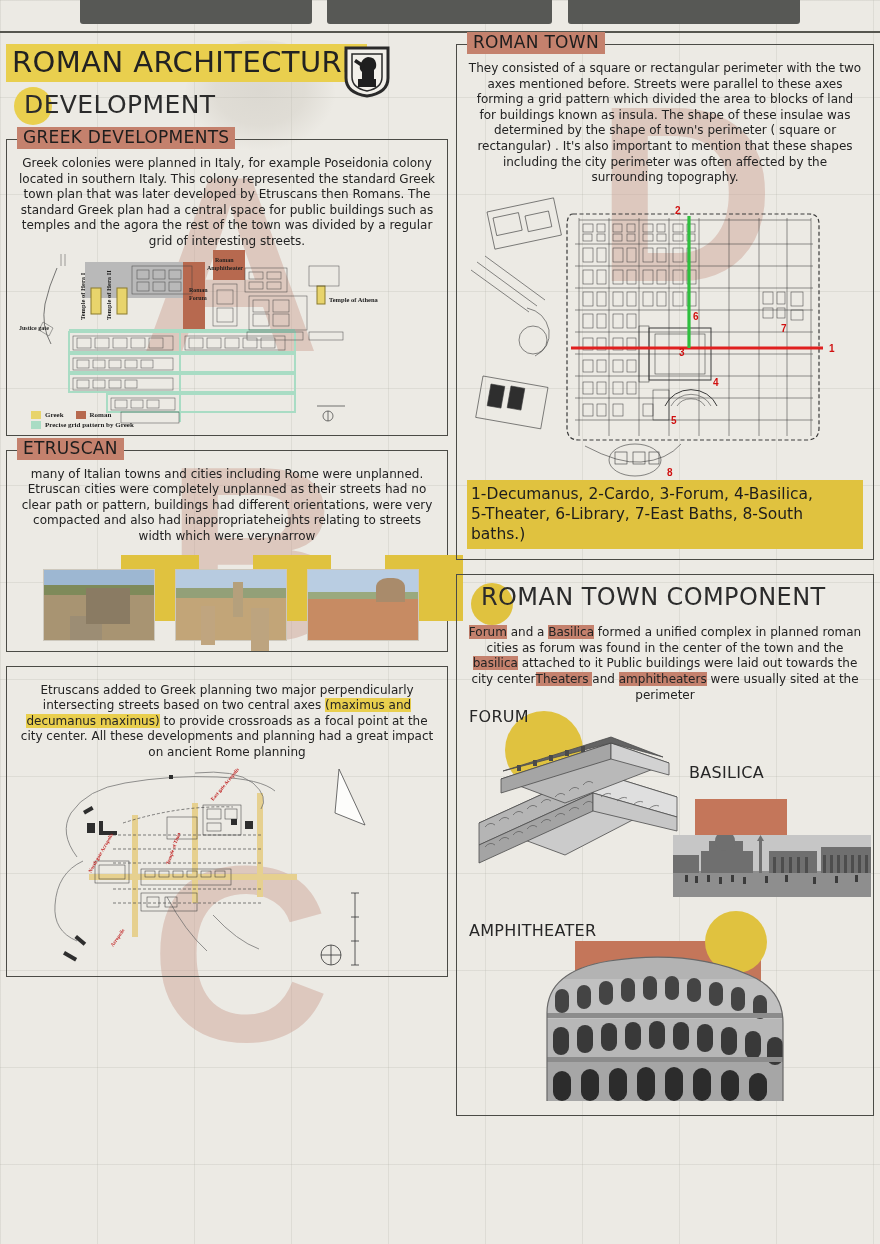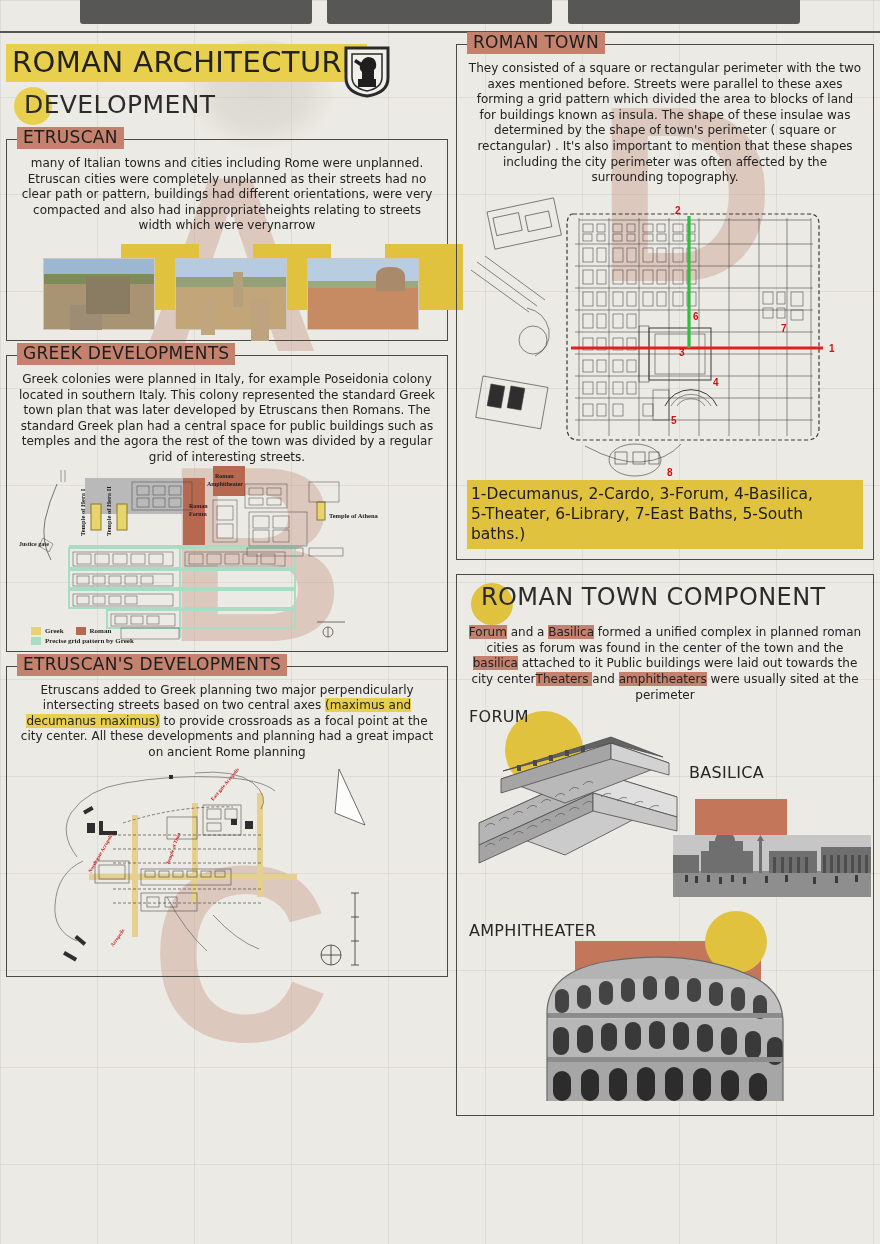--- a/index.html
+++ b/index.html
@@ -180,33 +180,20 @@
         <div class="title-sub">DEVELOPMENT</div>
       </div>
       <div class="emblem">
         <svg viewBox="0 0 46 52" width="46" height="52">
           <path d="M2 2 H44 V32 Q44 47 23 50 Q2 47 2 32 Z" fill="#f2f0ea" stroke="#2a2a2a" stroke-width="3"></path>
           <path d="M8 8 H38 V31 Q38 42 23 45 Q8 42 8 31 Z" fill="#f2f0ea" stroke="#2a2a2a" stroke-width="1.5"></path>
           <path d="M24 11 q7 0 8 6 q1 5 -2 7 l0 14 h-12 l0 -12 q-4 -3 -1 -9 q2 -5 7 -6 z" fill="#1f1f1f"></path>
           <path d="M12 13 l9 6 l-2 3 l-9 -6 z" fill="#1f1f1f"></path>
           <rect x="14" y="33" width="18" height="8" fill="#1f1f1f"></rect>
         </svg>
-      </div>
-    </div>
-
-    <div class="panel">
-      <div class="panel-tag">ETRUSCAN</div>
-      <div class="ptext">many of Italian towns and cities including Rome were unplanned. Etruscan cities were completely unplanned as their streets had no clear path or pattern, buildings had different orientations, were very compacted and also had inappropriateheights relating to streets width which were verynarrow</div>
-      <div class="photorow">
-        <div class="ybar y1"></div>
-        <div class="ybar y2"></div>
-        <div class="ybar y3"></div>
-        <div class="ph p1 img-etr1"></div>
-        <div class="ph p2 img-etr2"></div>
-        <div class="ph p3 img-etr3"></div>
       </div>
     </div>
 
     <div class="panel">
       <div class="panel-tag">GREEK DEVELOPMENTS</div>
       <div class="ptext">Greek colonies were planned in Italy, for example Poseidonia colony located in southern Italy. This colony represented the standard Greek town plan that was later developed by Etruscans then Romans. The standard Greek plan had a central space for public buildings such as temples and the agora the rest of the town was divided by a regular grid of interesting streets.</div>
 
       <div class="plan-greek">
         <svg viewBox="0 0 420 175" width="420" height="175" style="position:absolute;left:0;top:0">
           <rect x="0" y="0" width="420" height="175" fill="none"></rect>
@@ -317,22 +304,34 @@
               </span>
           </div>
           <div class="row">
               <i class="sw sw-grid"></i>
             <span>Precise grid pattern by Greek</span>
             </div>
         </div>
       </div>
     </div>
 
+    <div class="panel">
+      <div class="panel-tag">ETRUSCAN</div>
+      <div class="ptext">many of Italian towns and cities including Rome were unplanned. Etruscan cities were completely unplanned as their streets had no clear path or pattern, buildings had different orientations, were very compacted and also had inappropriateheights relating to streets width which were verynarrow</div>
+      <div class="photorow">
+        <div class="ybar y1"></div>
+        <div class="ybar y2"></div>
+        <div class="ybar y3"></div>
+        <div class="ph p1 img-etr1"></div>
+        <div class="ph p2 img-etr2"></div>
+        <div class="ph p3 img-etr3"></div>
+      </div>
+    </div>
+
     <div class="panel" style="padding-bottom:6px;">
-      <div class="panel-tag">ETRUSCAN'S DEVELOPMENTS</div>
       <div class="ptext">
         <span>Etruscans added to Greek planning two major perpendicularly intersecting streets based on two central axes </span><span class="hl">(maximus and decumanus maximus)</span><span> to provide crossroads as a focal point at the city center. All these developments and planning had a great impact on ancient Rome planning</span>
       </div>
 
       <div class="plan-etr">
         <svg viewBox="0 0 420 205" width="420" height="205" style="position:absolute;left:0;top:0">
 
           <g stroke="#e6d08f" stroke-width="6" fill="none">
             <line x1="118" y1="50" x2="118" y2="172"></line>
             <line x1="178" y1="38" x2="178" y2="138"></line>
@@ -553,21 +552,21 @@
             <text x="204" y="234">5</text>
             <text x="226" y="130">6</text>
             <text x="314" y="142">7</text>
             <text x="200" y="286">8</text>
           </g>
         </svg>
       </div>
 
       <div class="plan-caption">
         <div>1-Decumanus, 2-Cardo, 3-Forum, 4-Basilica,</div>
-        <div>5-Theater, 6-Library, 7-East Baths, 5-South baths.)</div>
+        <div>5-Theater, 6-Library, 7-East Baths, 8-South baths.)</div>
       </div>
     </div>
 
     <div class="panel" style="padding-top:8px;">
       <div class="comp-head-wrap">
         <div class="comp-dot"></div>
         <div class="comp-head">ROMAN TOWN COMPONENT</div>
       </div>
 
       <div class="ptext">

